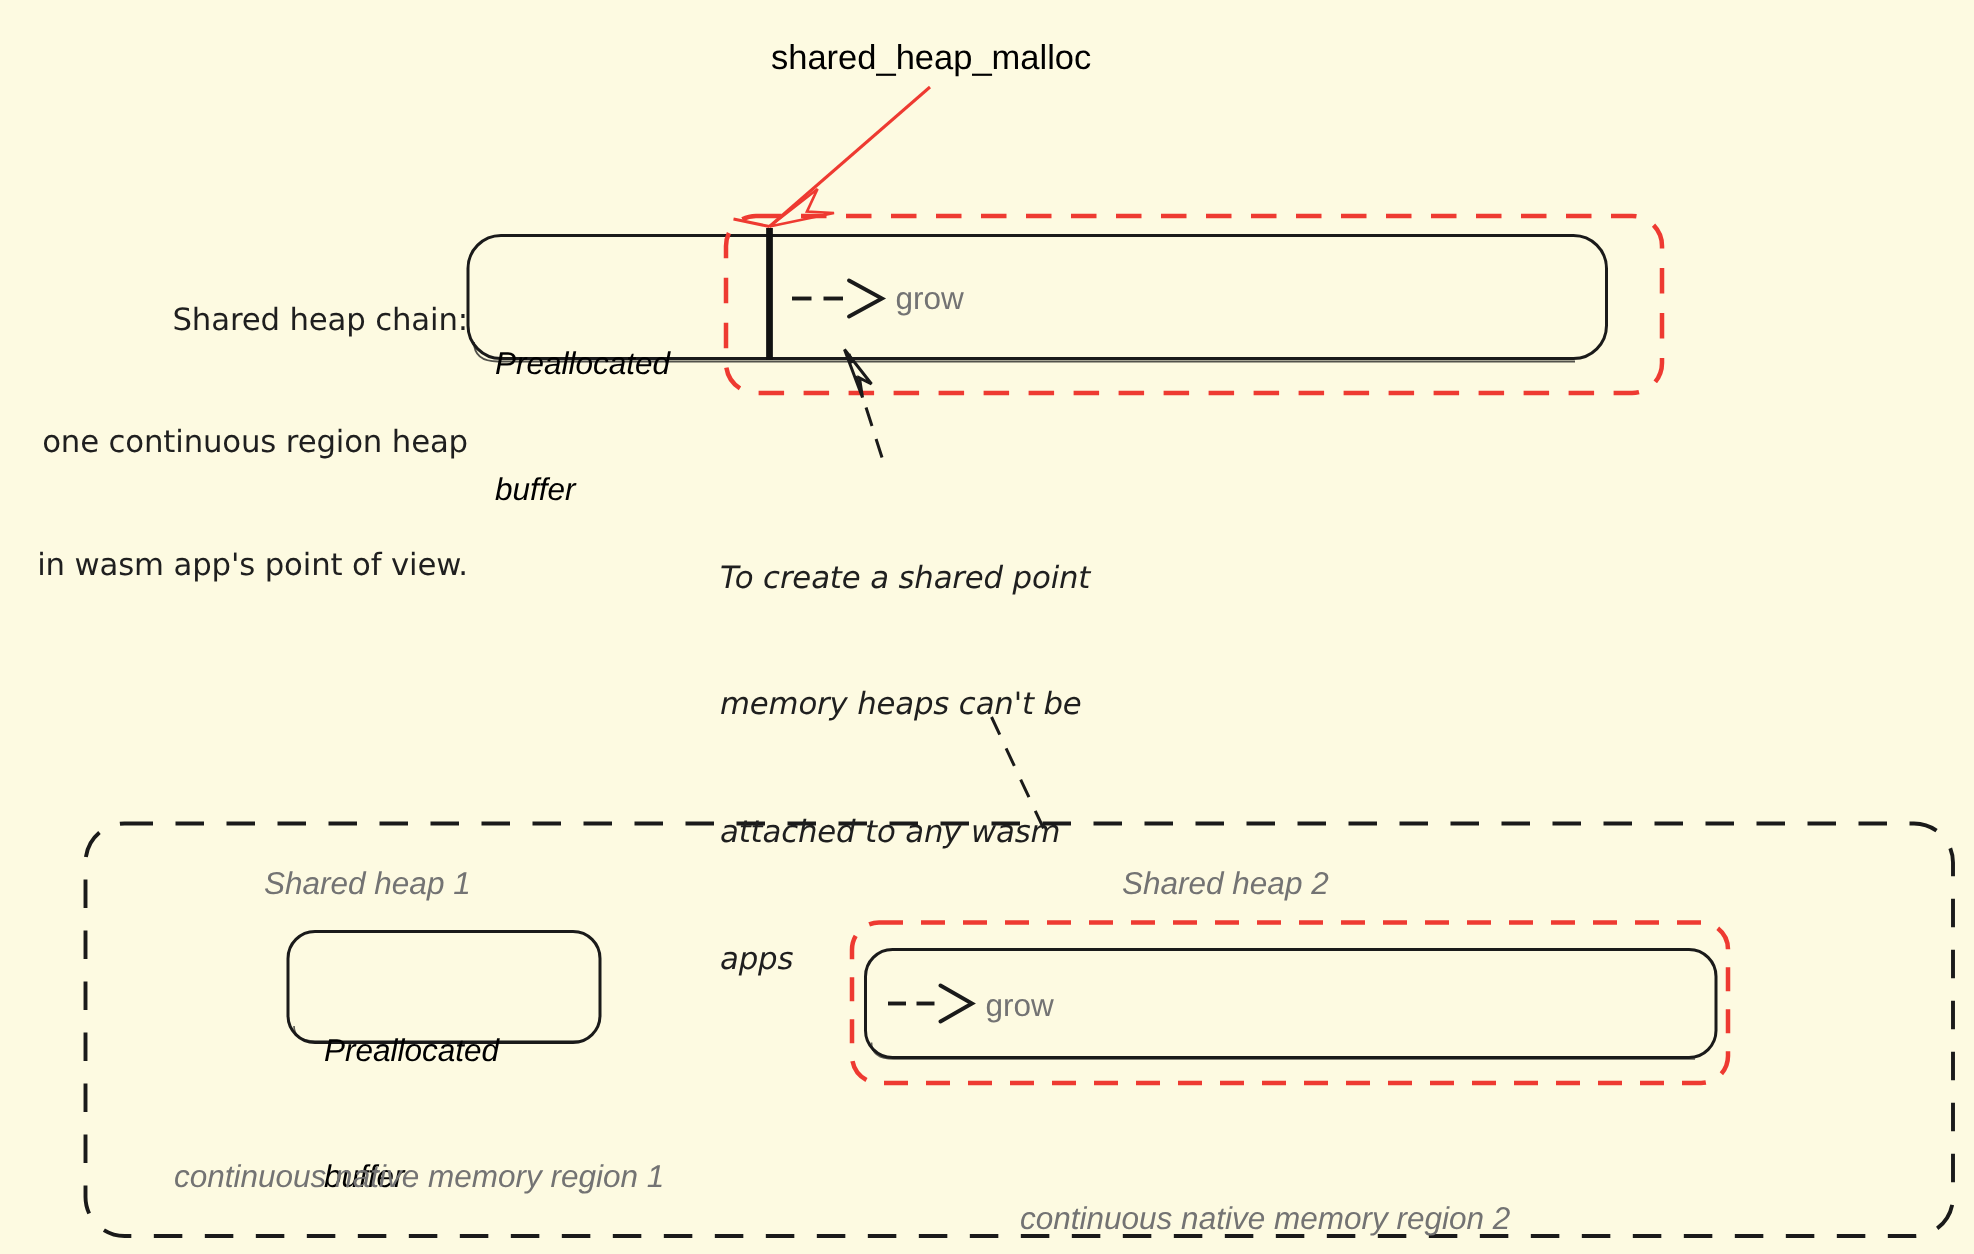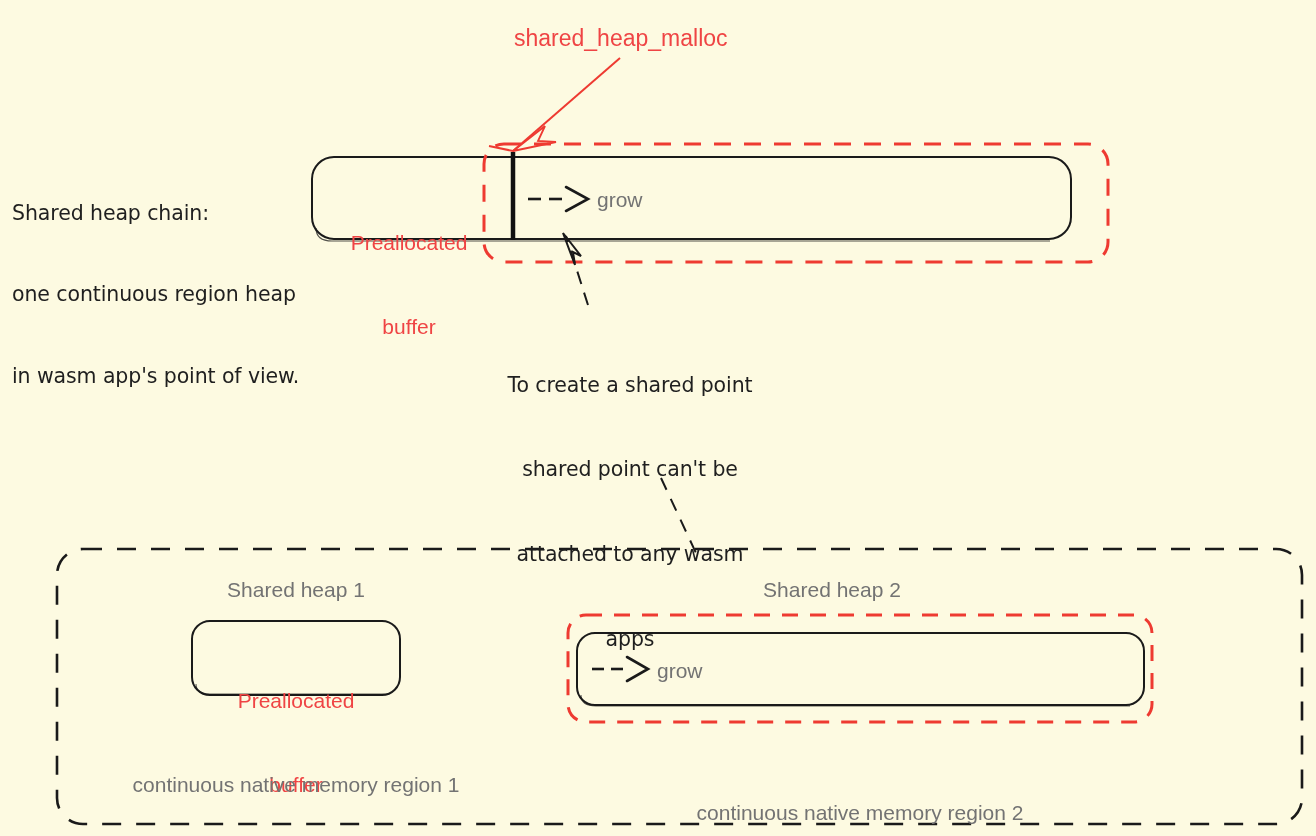--- a/index.html
+++ b/index.html
@@ -28,33 +28,34 @@
     position: absolute;
     white-space: pre;
     line-height: 1.33;
   }
   
   .narr {
     font-family: "DejaVu Sans", sans-serif;
     color: #1f1f1f;
     font-size: 20.5px;
     letter-spacing: -0.1px;
+    text-align: right;
   }
   
   .grot {
     font-family: "Liberation Sans", sans-serif;
     color: #737373;
     font-size: 21px;
   }
   .grot-red {
     font-family: "Liberation Sans", sans-serif;
-    color: #ef4444;
+    color: #000000;
     font-size: 21px;
   }
-  .ctr { text-align: center; }
+  .ctr { text-align: left; font-style: italic; }
 </style>
 </head>
 <body>
 
 <div id="root">
 
   <svg id="svg-layer" viewBox="0 0 1316 836">
 
     <g>
       <rect x="312" y="157" width="759" height="82" rx="22" ry="22" fill="none" stroke="#1a1a1a" stroke-width="2"></rect>
@@ -117,38 +118,38 @@
 
   <div class="txt grot-red ctr" style="left:330px; top:174px; width:158px; line-height:1.32;">
     <div>Preallocated</div>
     <div>buffer</div>
   </div>
 
   <div class="txt grot" style="left:597px; top:186px;">grow</div>
 
   <div class="txt narr ctr" style="left:480px; top:314px; width:300px; line-height:1.38;">
     <div>To create a shared point</div>
-    <div>shared point can't be</div>
+    <div>memory heaps can't be</div>
     <div>attached to any wasm</div>
     <div>apps</div>
   </div>
 
   <div class="txt grot ctr" style="left:176px; top:576px; width:240px;">Shared heap 1</div>
 
   <div class="txt grot-red ctr" style="left:216px; top:632px; width:160px; line-height:1.32;">
     <div>Preallocated</div>
     <div>buffer</div>
   </div>
 
   <div class="txt grot ctr" style="left:116px; top:714px; width:360px; line-height:1.36;">
     <div>continuous native memory region 1</div>
     
   </div>
 
-  <div class="txt grot ctr" style="left:712px; top:576px; width:240px;">Shared heap 2</div>
+  <div class="txt grot ctr" style="left:748px; top:576px; width:240px;">Shared heap 2</div>
 
   <div class="txt grot" style="left:657px; top:657px;">grow</div>
 
   <div class="txt grot ctr" style="left:680px; top:742px; width:360px; line-height:1.36;">
     <div>continuous native memory region 2</div>
     
   </div>
 
 </div>
 

